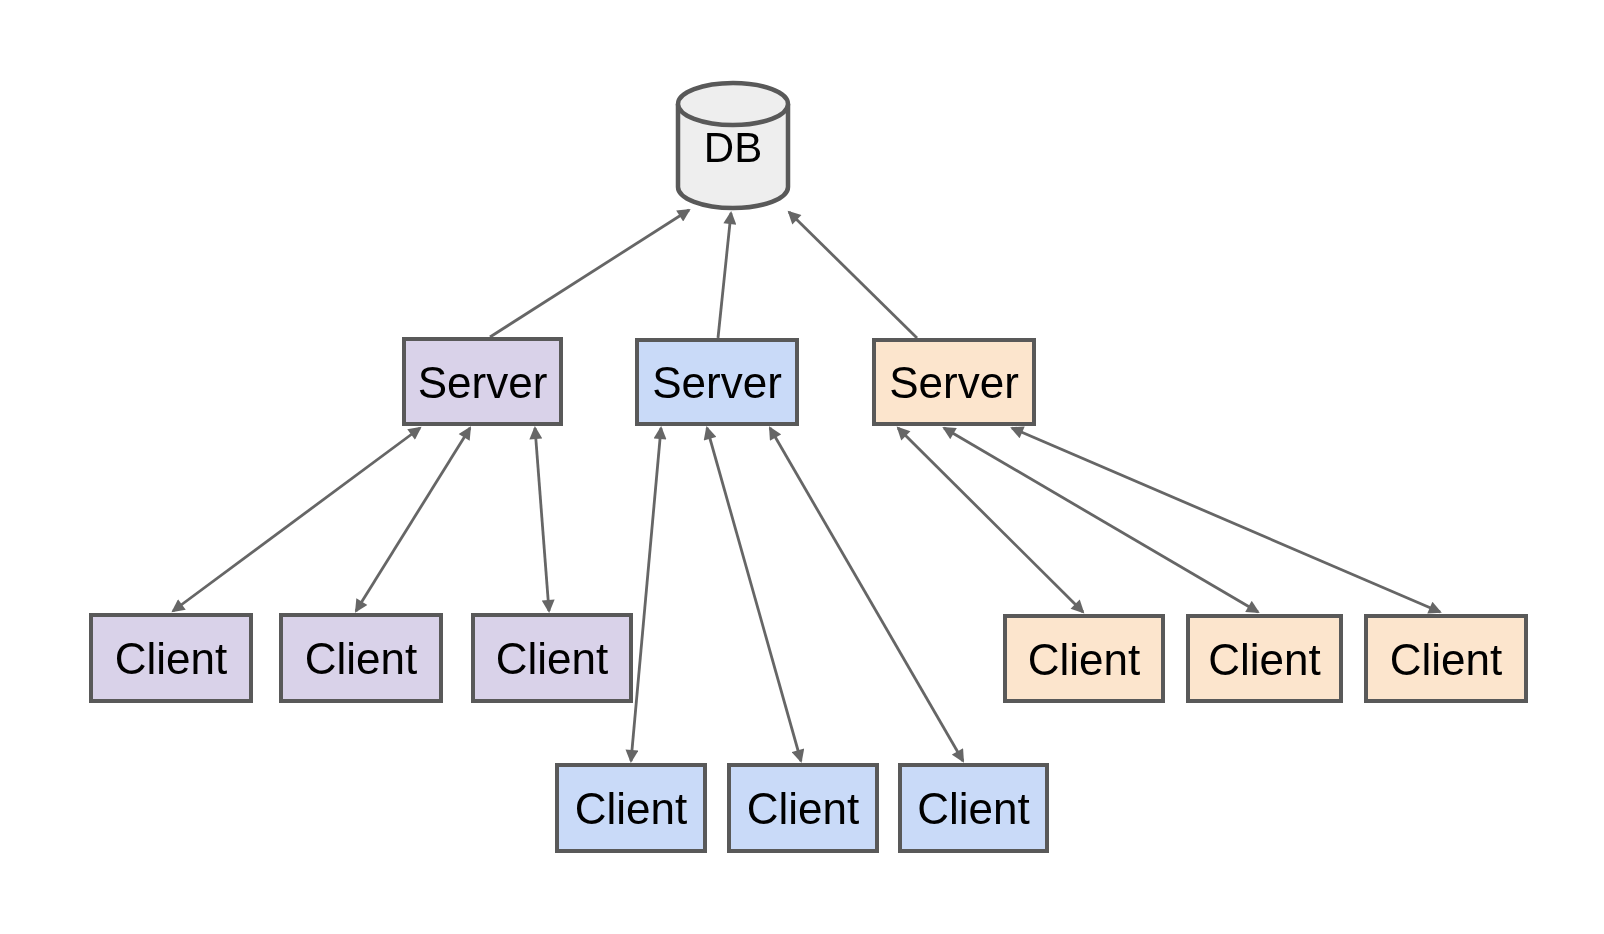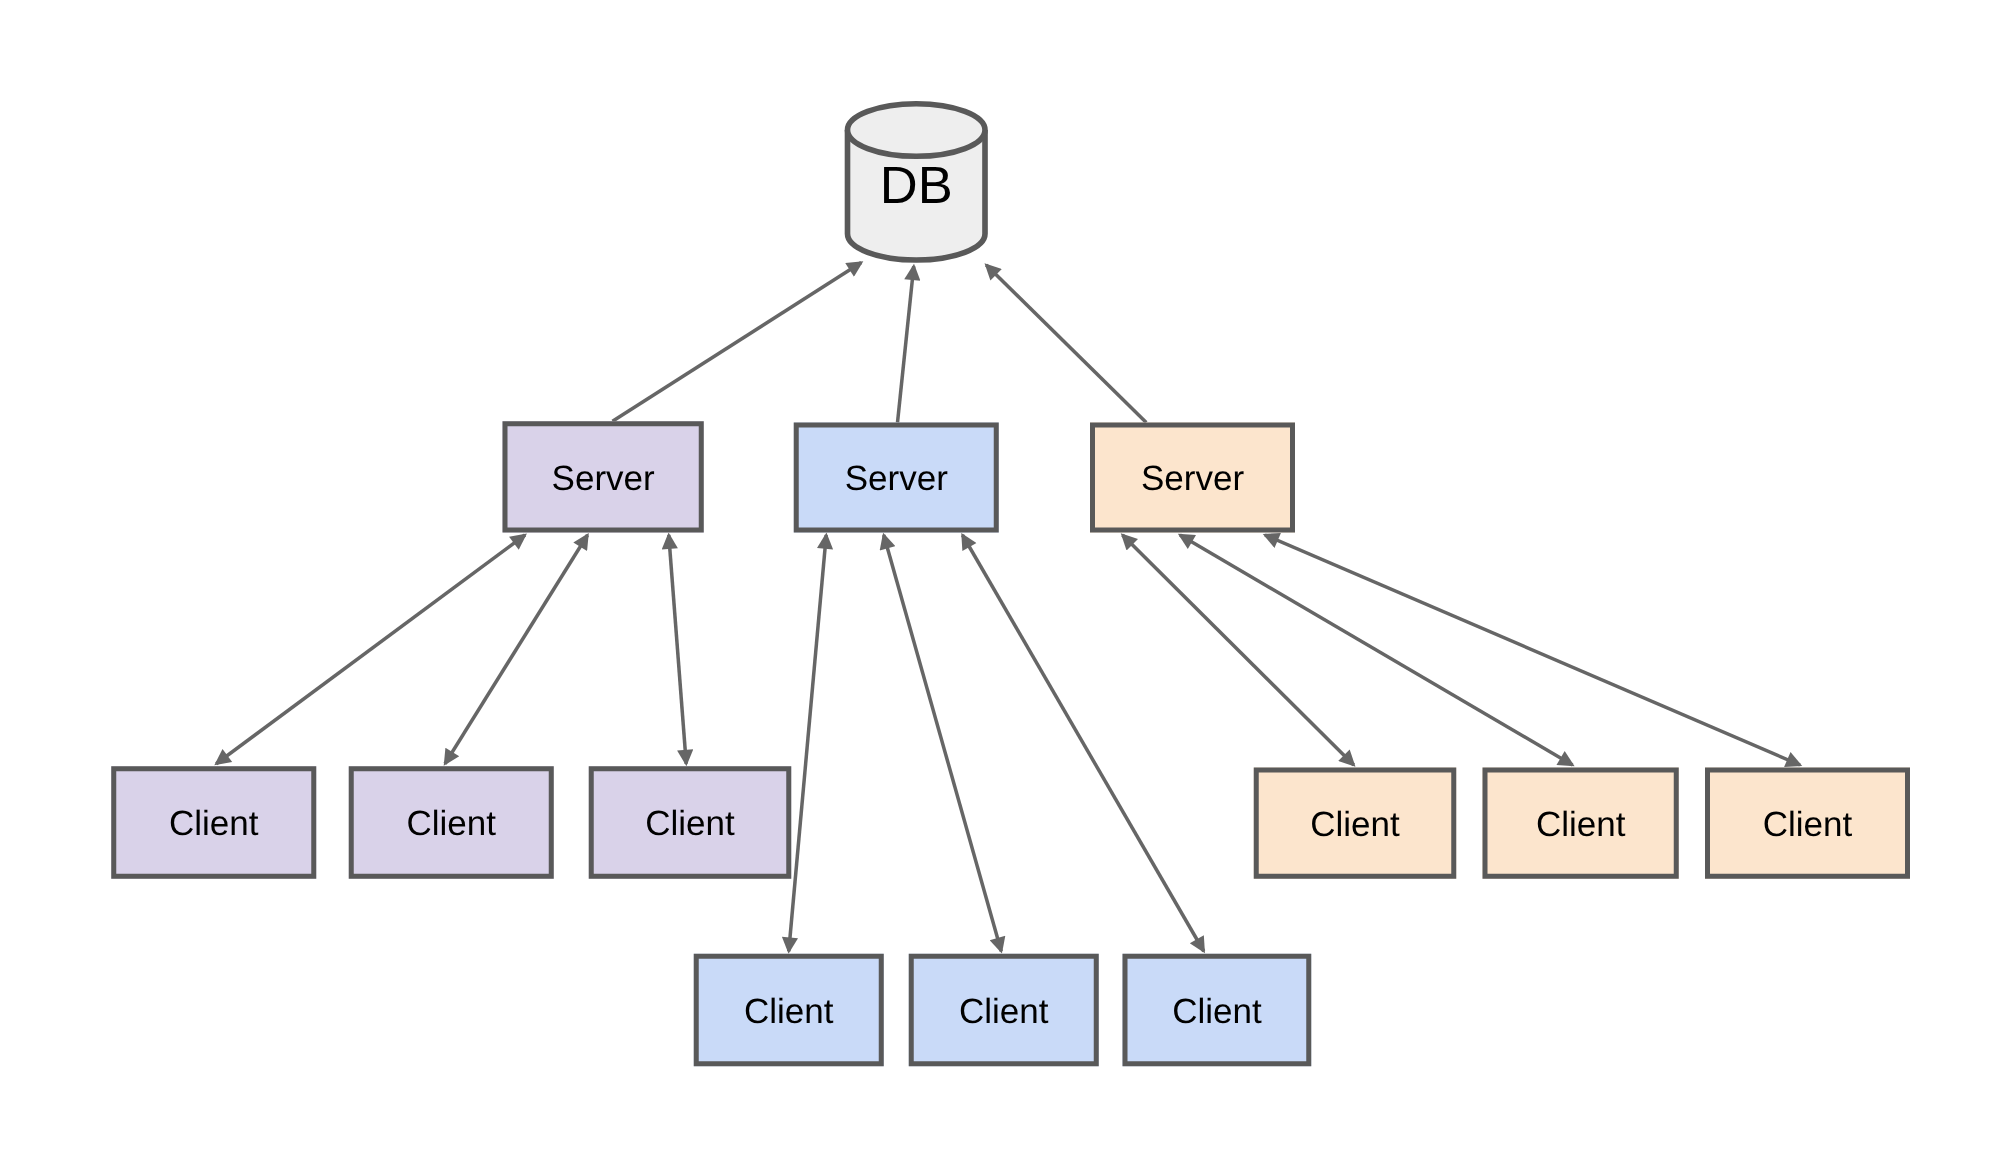--- a/index.html
+++ b/index.html
@@ -23,21 +23,21 @@
   .node {
     position: absolute;
     box-sizing: border-box;
     border: 4px solid #595959;
     display: flex;
     align-items: center;
     justify-content: center;
     background: #ffffff;
   }
   .node .lbl {
-    font-size: 28px;
+    font-size: 44px;
     line-height: 1;
     color: #000000;
     white-space: nowrap;
     transform: translateY(1px);
   }
   .db-label {
     position: absolute;
     left: 663px;
     top: 124px;
     width: 140px;

